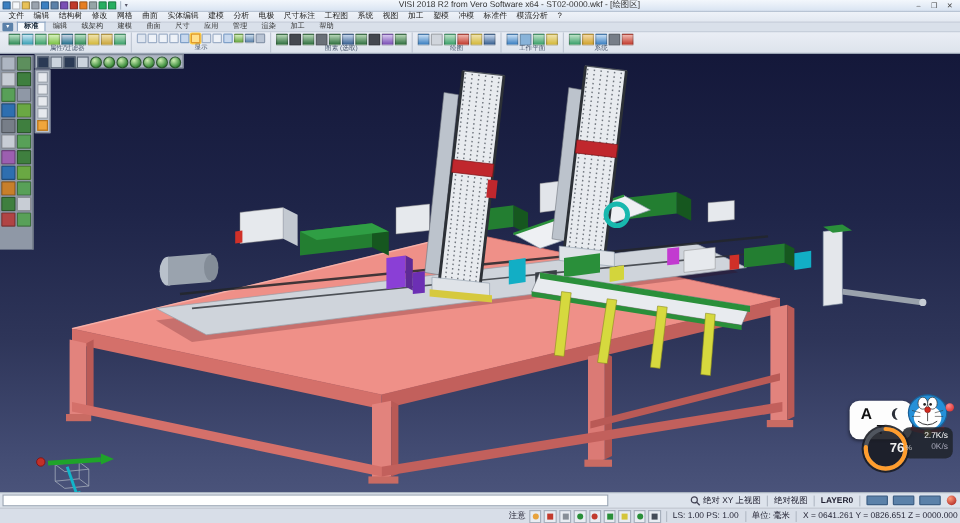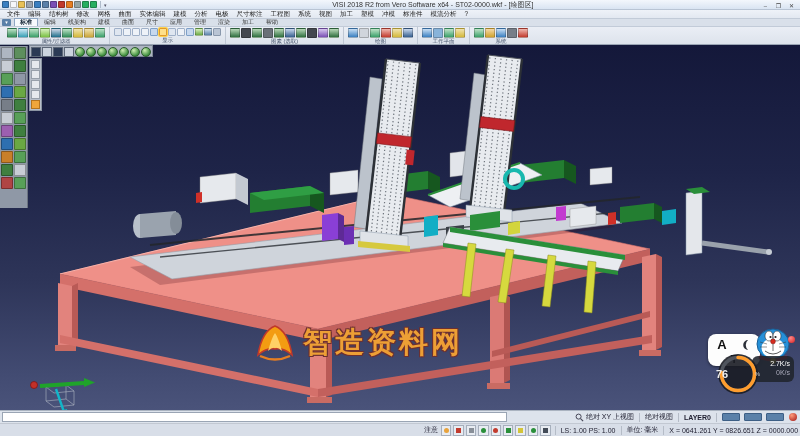--- a/index.html
+++ b/index.html
@@ -84,21 +84,21 @@
   #ime-t { grid-column:1 / span 2; font-size:11px; font-weight:bold; color:#111; line-height:8px; }
   #dora { position:absolute; left:44px; top:0; }
   #reddot { position:absolute; left:84px; top:12px; width:7px; height:7px; border-radius:50%;
     background:radial-gradient(circle at 35% 30%,#ff8a8a,#d51f1f); }
   #speedpill { position:absolute; left:48px; top:32px; width:42px; height:26px;
     background:rgba(32,36,44,.88); border-radius:6px; padding:3px 4px; text-align:right; }
   #speed-up { font-size:7px; color:#fff; line-height:9px; }
   #speed-down { font-size:7px; color:#aab; line-height:9px; }
   #gauge { position:absolute; left:12px; top:28px; }
   #gauge-num { position:absolute; left:12px; top:28px; width:44px; height:44px; display:flex;
-    align-items:center; justify-content:space-between; color:#eee; font-size:11px; font-weight:bold; }
+    align-items:center; justify-content:flex-end; color:#eee; font-size:11px; font-weight:bold; }
   #gauge-num .pc { font-size:6px; font-weight:normal; margin-left:1px; color:#ccc; }
 
   
   #status1 { position:absolute; left:0; top:410px; width:800px; height:13px; background:#dde3ec;
     border-top:1px solid #aab3c0; display:flex; align-items:center; font-size:7px; color:#223; }
   #cmdline { width:505px; height:10px; background:#fff; border:1px solid #9aa5b4; margin-left:2px; }
   .ssep { width:1px; height:9px; background:#b5bcc7; margin:0 3px; }
   .slabel { white-space:nowrap; padding:0 2px; }
   .sbtn { width:18px; height:8px; background:#5b81a9; border:1px solid #3d5f85; border-radius:1px;
     margin:0 2px; }
@@ -430,28 +430,20 @@
     </div>
 
     <div id="ministrip">
       <span class="mi"></span>
       <span class="mi"></span>
       <span class="mi"></span>
       <span class="mi"></span>
       <span class="mi on"></span>
     </div>
 
-    <div id="watermark">
-      <svg width="42" height="40" viewBox="0 0 42 40">
-        <path d="M4,32 Q8,8 21,3 Q34,8 38,32 Q29,24 21,26 Q13,24 4,32 Z" fill="#f39c12" stroke="#c0392b" stroke-width="1.6"></path>
-        <path d="M14,28 Q18,14 21,10 Q24,14 28,28 Q24,24 21,25 Q18,24 14,28 Z" fill="#ffd166"></path>
-        <path d="M6,33 Q21,40 36,33" fill="none" stroke="#e67e22" stroke-width="2.4"></path>
-      </svg>
-      <span id="wm-text">智造资料网</span>
-    </div>
 
     <div id="widget">
       <div id="ime-pill">
         <span id="ime-a">A</span>
         <svg width="14" height="14" viewBox="0 0 20 20">
           <path d="M13,3 a7,7 0 1,0 0,14 a9,9 0 0,1 0,-14 Z" fill="#2b2f38"></path>
         </svg>
         <span id="ime-t">T</span>
       </div>
       <svg id="dora" width="50" height="46" viewBox="0 0 50 46">

